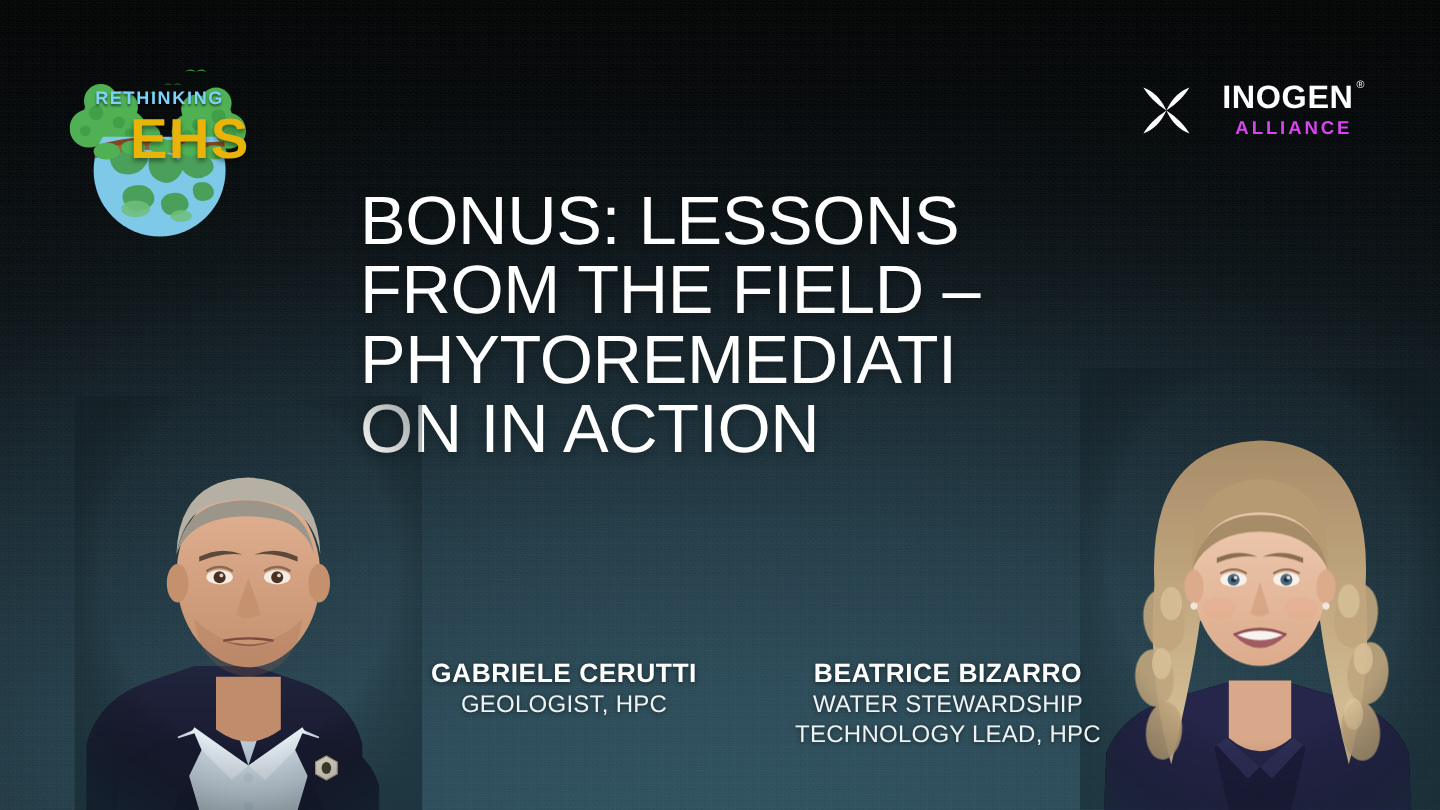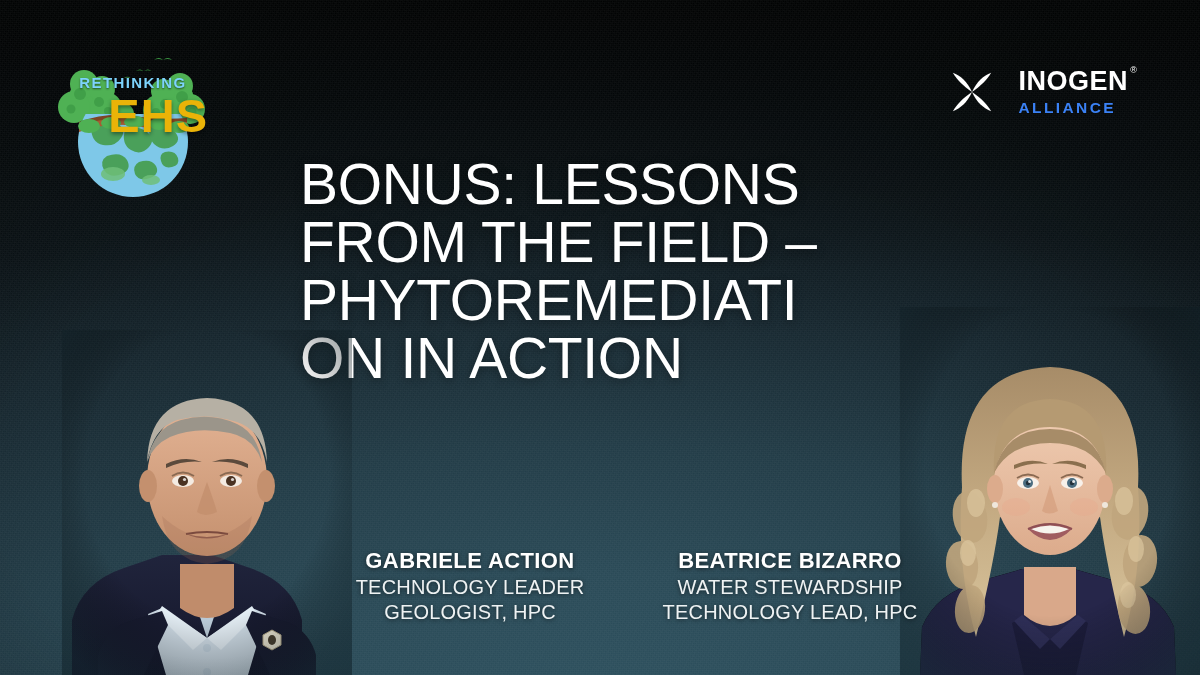--- a/index.html
+++ b/index.html
@@ -111,28 +111,28 @@
     display: block;
   }
   .inogen-reg {
     position: absolute;
     right: -9px; top: -2px;
     color: #fff;
     font-size: 9px;
     line-height: 1;
   }
   .inogen-sub {
-    color: #3b82f6;
+    color: #d946ef;
     font-size: 15.5px;
     font-weight: 600;
     letter-spacing: 2.4px;
     line-height: 1;
     display: block;
     margin-top: 5px;
-    text-align: left;
+    text-align: right;
     padding-right: 1px;
   }
 
   
   #title {
     position: absolute;
     left: 300px;
     top: 155px;
     width: 610px;
     color: #ffffff;
@@ -436,22 +436,21 @@
       <path d="M131 222 q19 -7 38 0 q-19 9 -38 0z" fill="#f7f3ee"></path>
       <path d="M128 222 q22 -10 44 0" stroke="#8e4e54" stroke-width="2" fill="none"></path>
 
       <ellipse cx="116" cy="200" rx="14" ry="9" fill="#e8a489" opacity=".28"></ellipse>
       <ellipse cx="184" cy="200" rx="14" ry="9" fill="#e8a489" opacity=".28"></ellipse>
       <rect x="0" y="0" width="300" height="368" fill="url(#fadeR)"></rect>
     </svg>
   </div>
 
   <div class="speaker" id="speaker-left">
-    <span class="speaker-name">GABRIELE ACTION</span>
-    <span class="speaker-role">TECHNOLOGY LEADER</span>
+    <span class="speaker-name">GABRIELE CERUTTI</span>
     <span class="speaker-role">GEOLOGIST, HPC</span>
   </div>
 
   <div class="speaker" id="speaker-right">
     <span class="speaker-name">BEATRICE BIZARRO</span>
     <span class="speaker-role">WATER STEWARDSHIP</span>
     <span class="speaker-role">TECHNOLOGY LEAD, HPC</span>
   </div>
 
 </div>

